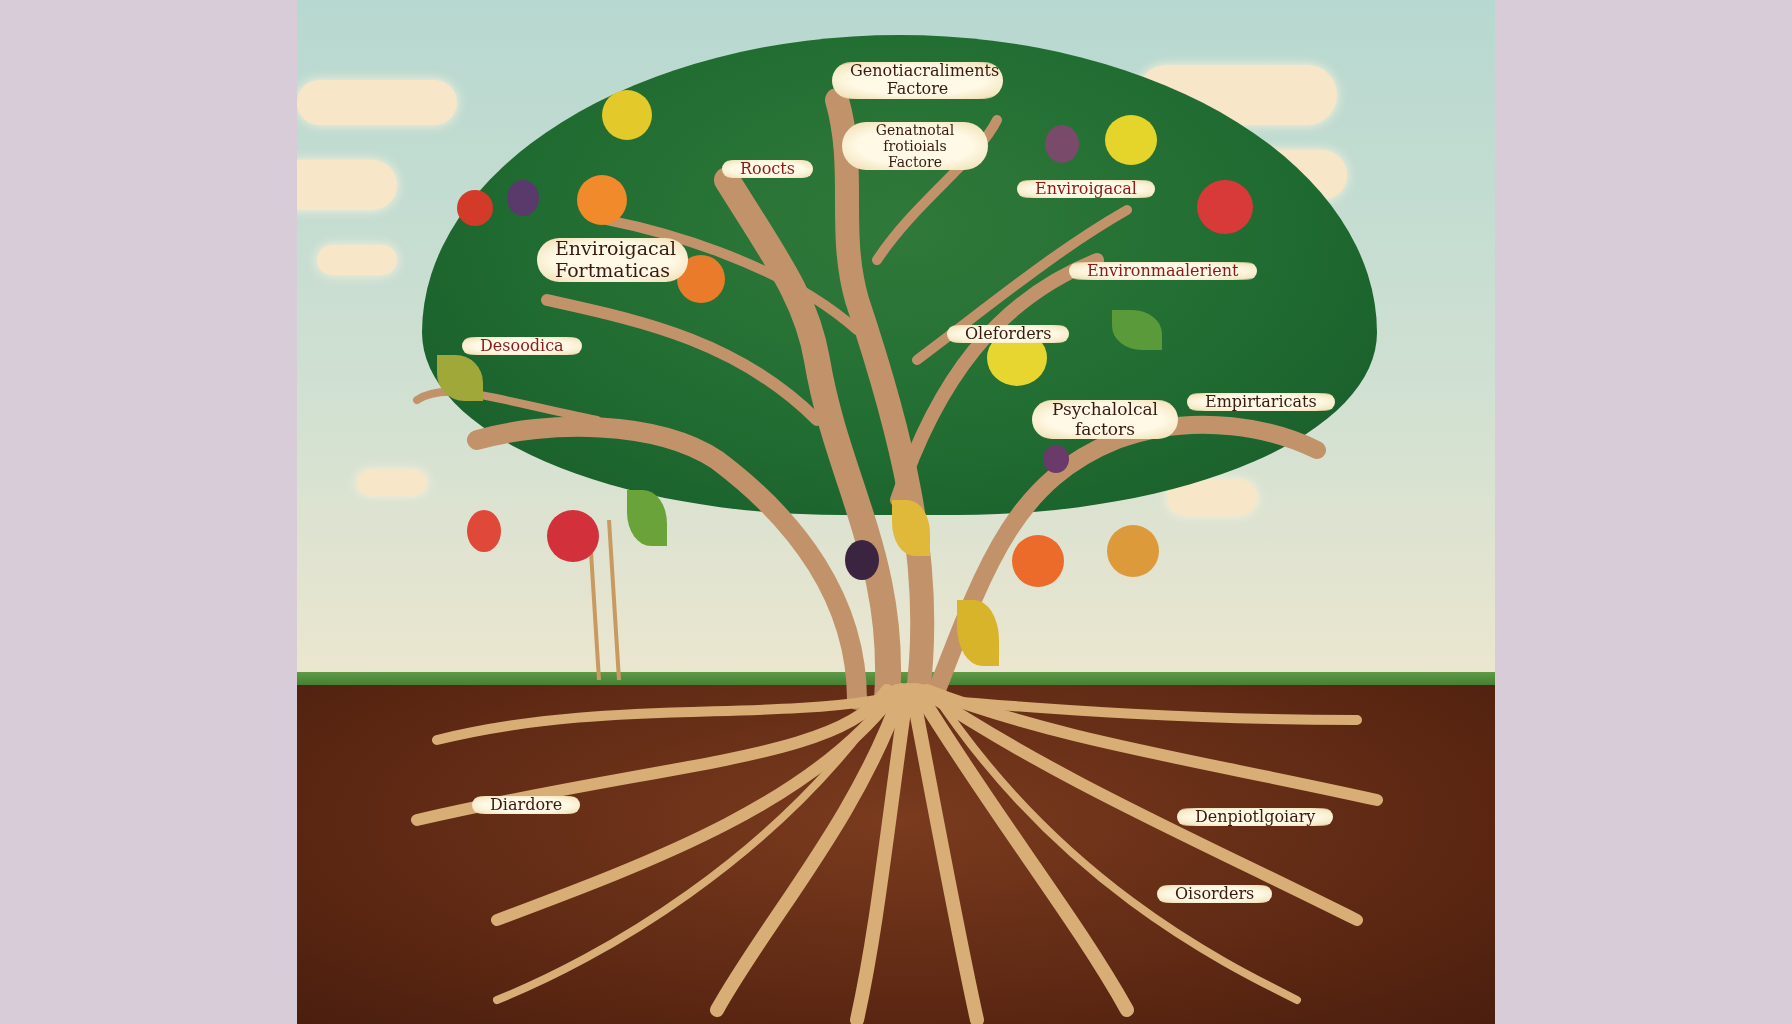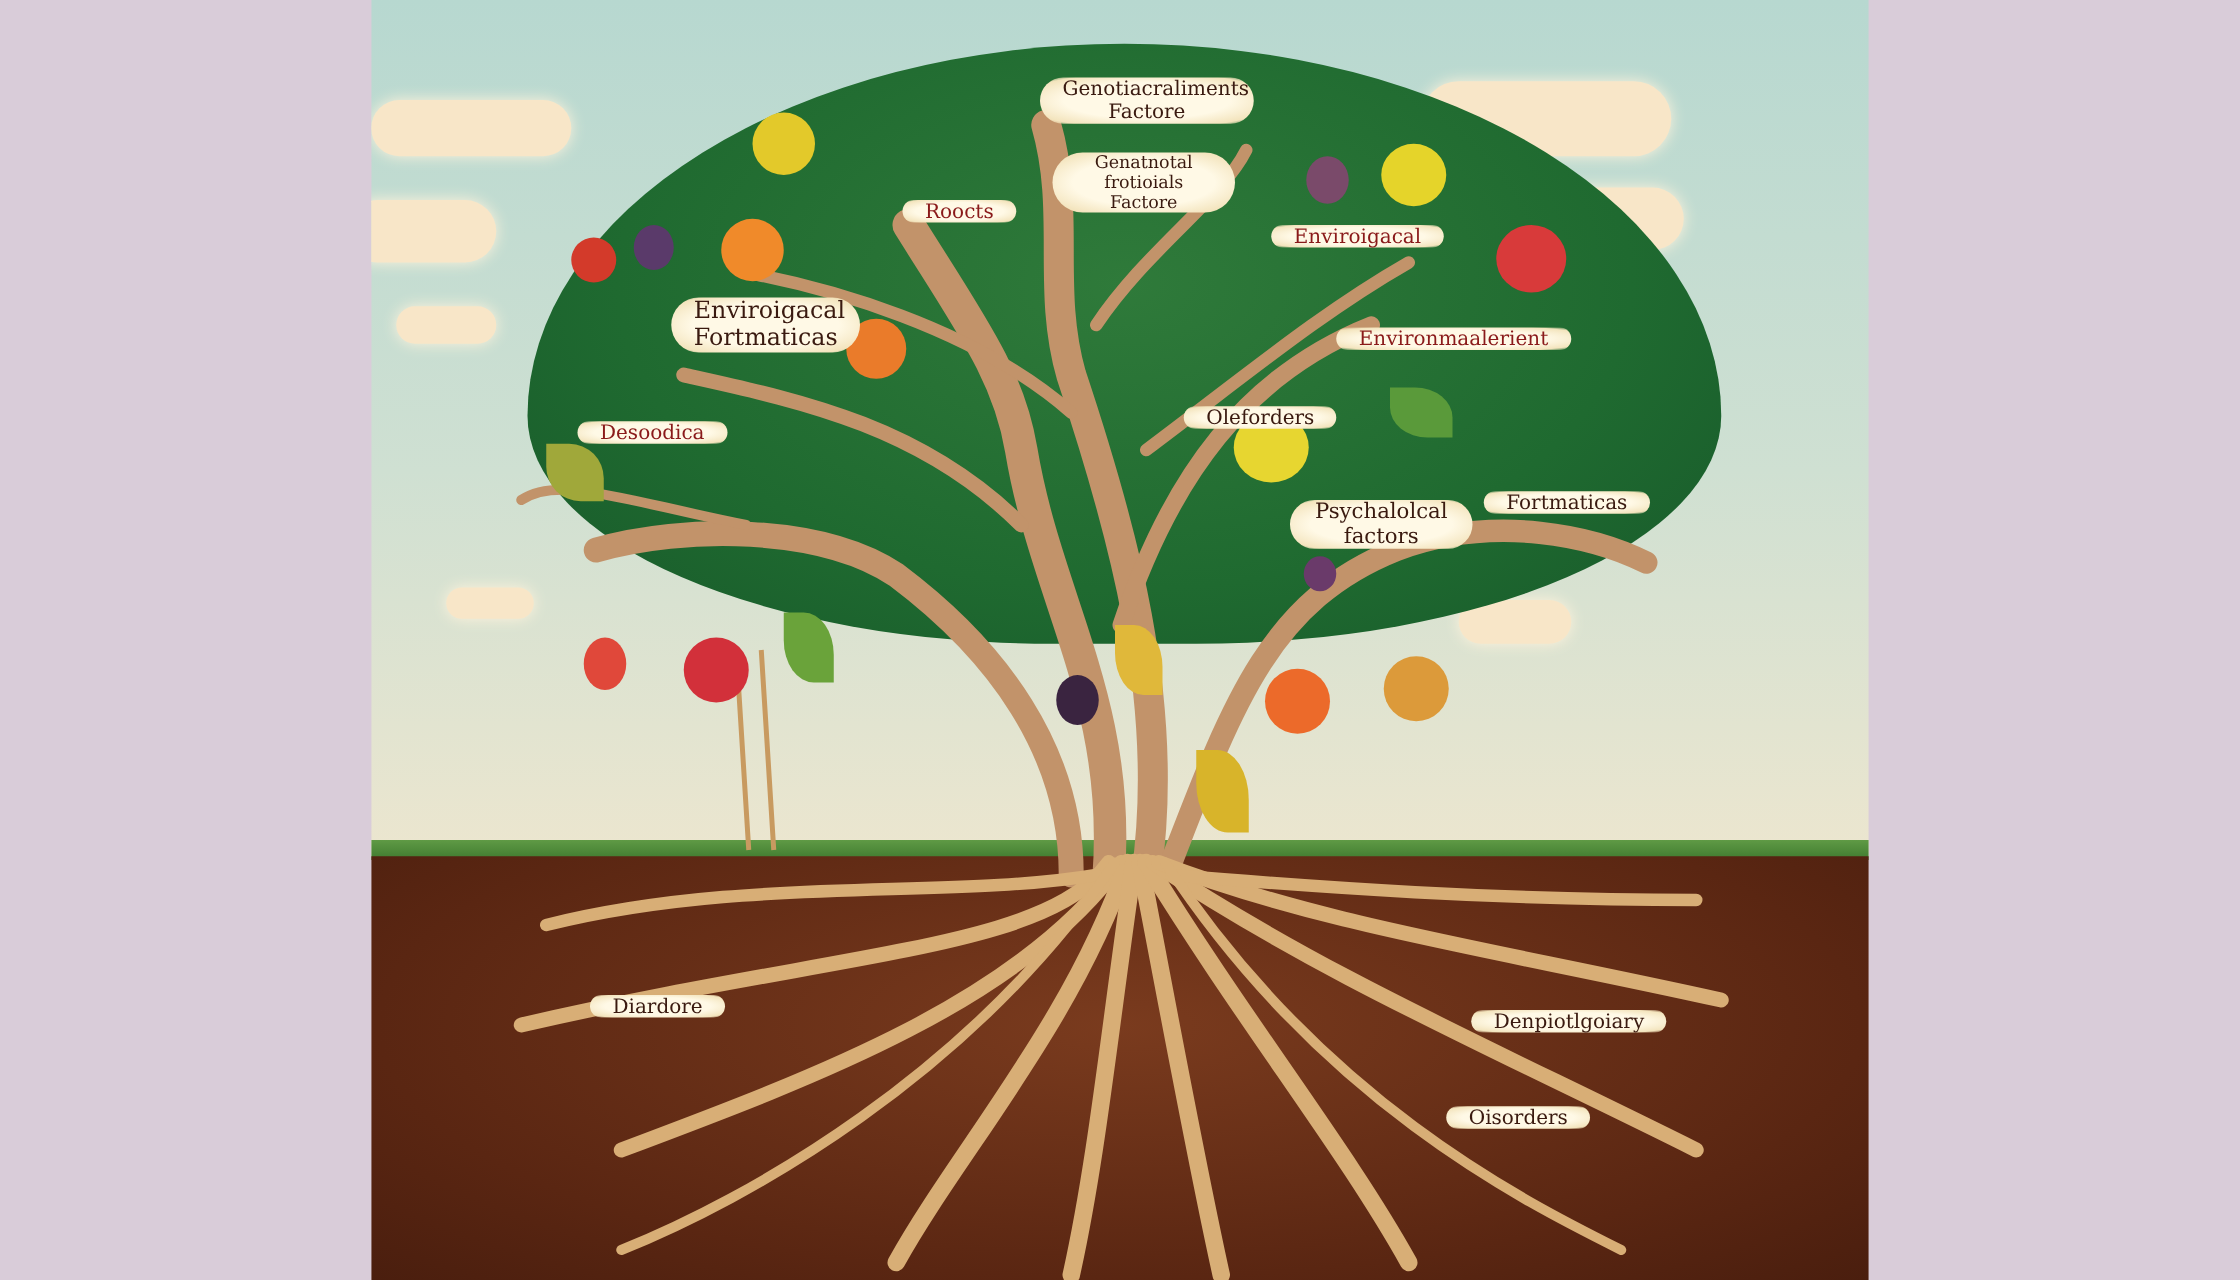--- a/index.html
+++ b/index.html
@@ -91,17 +91,17 @@
 
   <div class="label" style="left:535px;top:62px;width:135px;white-space:normal;">Genotiacraliments Factore</div>
   <div class="label" style="left:545px;top:122px;width:110px;white-space:normal;font-size:14px;">Genatnotal frotioials Factore</div>
   <div class="label red" style="left:425px;top:160px;">Roocts</div>
   <div class="label red" style="left:720px;top:180px;">Enviroigacal</div>
   <div class="label" style="left:240px;top:238px;width:115px;white-space:normal;font-size:19px;">Enviroigacal Fortmaticas</div>
   <div class="label red" style="left:772px;top:262px;">Environmaalerient</div>
   <div class="label red" style="left:165px;top:325px;margin-top:12px;">Desoodica</div>
   <div class="label" style="left:650px;top:325px;">Oleforders</div>
   <div class="label" style="left:735px;top:400px;width:110px;white-space:normal;font-size:17px;">Psychalolcal factors</div>
-  <div class="label" style="left:890px;top:393px;">Fortmaticas</div>
+  <div class="label" style="left:890px;top:393px;">Empirtaricats</div>
   <div class="label" style="left:175px;top:796px;">Diardore</div>
   <div class="label" style="left:880px;top:808px;">Denpiotlgoiary</div>
   <div class="label" style="left:860px;top:885px;">Oisorders</div>
 </div>
 
 </body></html>

